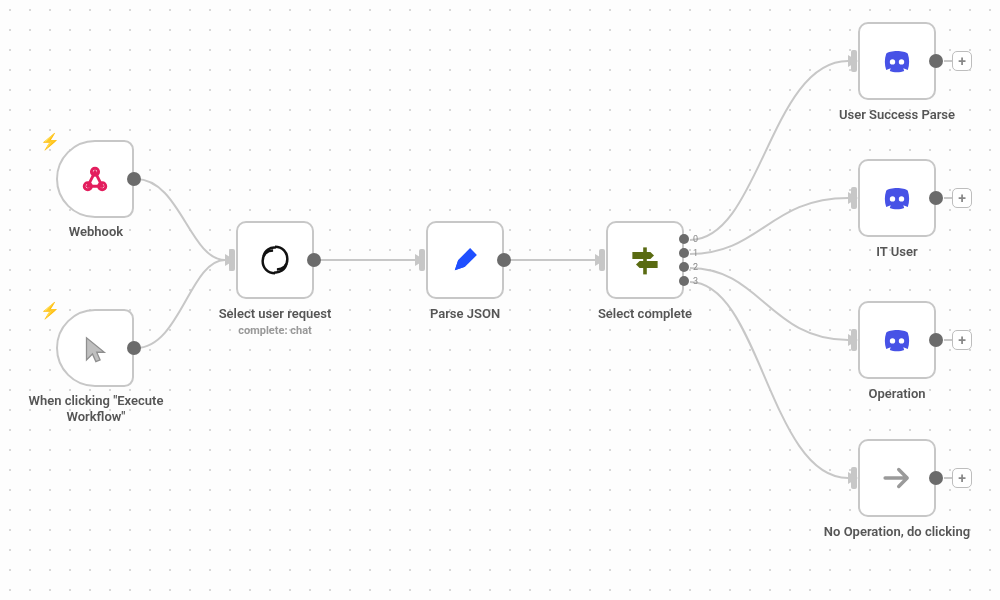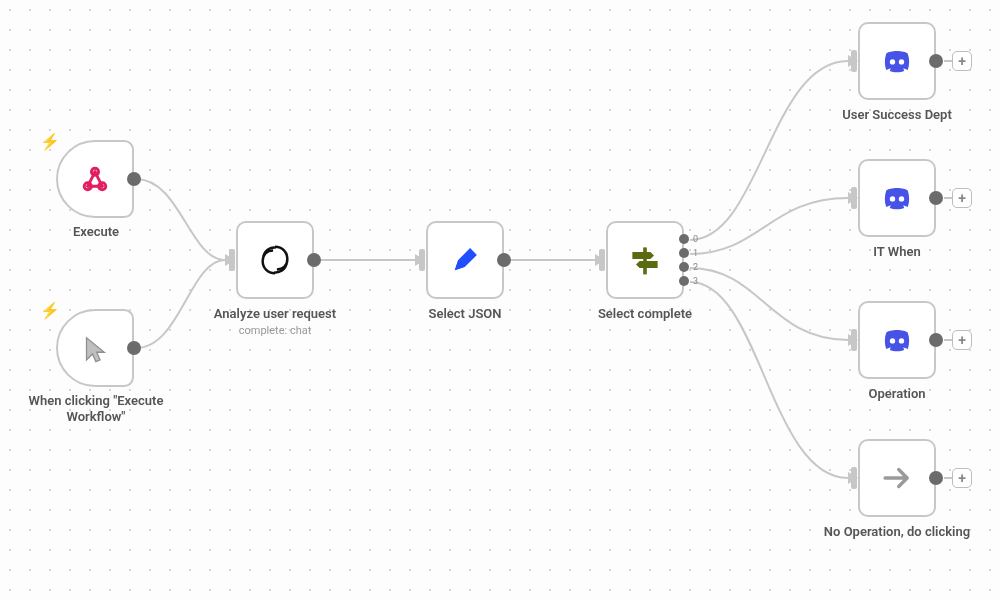--- a/index.html
+++ b/index.html
@@ -33,21 +33,21 @@
   .label {
     position: absolute;
     width: 160px;
     text-align: center;
     font-size: 13px;
     font-weight: 600;
     color: #555;
     line-height: 1.25;
   }
   .sublabel {
-    font-weight: 400;
+    font-weight: 700;
     font-size: 11px;
     color: #999;
   }
   .bolt {
     position: absolute;
     left: -18px;
     top: -10px;
     font-size: 16px;
     color: #ff5a5a;
   }
@@ -117,21 +117,21 @@
           <circle cx="28" cy="28" r="4"></circle>
           <circle cx="20" cy="12" r="4"></circle>
           <path d="M20 12 L12 28"></path>
           <path d="M20 12 L28 28"></path>
           <path d="M12 28 L28 28"></path>
         </g>
       </svg>
   </span>
   <div class="port out"></div>
 </div>
-<div class="label" style="left:16px; top:224px">Execute</div>
+<div class="label" style="left:16px; top:224px">Webhook</div>
 
 <div class="node trigger" style="left:56px; top:309px">
   <span class="bolt">⚡</span>
   <span class="icon">
     <svg viewBox="0 0 40 40" width="34" height="34">
         <path d="M10 8 L10 34 L17 27 L21 36 L26 34 L22 25 L31 25 Z" fill="#bfbfbf" stroke="#8f8f8f" stroke-width="1.5"></path>
       </svg>
   </span>
   <div class="port out"></div>
 </div>
@@ -145,35 +145,35 @@
           <path d="M20 6 c8 0 13 6 13 13 0 3 -1 6 -3 8 -2 2 -5 3 -8 3"></path>
           <path d="M20 34 c-8 0 -13 -6 -13 -13 0 -3 1 -6 3 -8 2 -2 5 -3 8 -3"></path>
           <path d="M8 16 c1 -6 7 -10 13 -9"></path>
           <path d="M32 24 c-1 6 -7 10 -13 9"></path>
         </g>
       </svg>
   </span>
   <div class="port out"></div>
 </div>
 <div class="label" style="left:195px; top:306px">
-  <span>Analyze user request</span><br>
+  <span>Select user request</span><br>
   <span class="sublabel">complete: chat</span>
 </div>
 
 <div class="node" style="left:426px; top:221px">
   <div class="port in"></div>
   <span class="icon">
     <svg viewBox="0 0 40 40" width="34" height="34">
         <path d="M8 32 L12 20 L26 6 L34 14 L20 28 Z" fill="#1f4fff"></path>
         <path d="M8 32 L12 20 L20 28 Z" fill="#1f4fff"></path>
       </svg>
   </span>
   <div class="port out"></div>
 </div>
-<div class="label" style="left:385px; top:306px">Select JSON</div>
+<div class="label" style="left:385px; top:306px">Parse JSON</div>
 
 <div class="node" style="left:606px; top:221px">
   <div class="port in"></div>
   <span class="icon">
     <svg viewBox="0 0 40 40" width="36" height="36">
         <g fill="#5a6b12">
           <rect x="18" y="6" width="4" height="30"></rect>
           <path d="M6 11 L26 11 L30 15 L26 19 L6 19 Z"></path>
           <path d="M34 21 L14 21 L10 25 L14 29 L34 29 Z"></path>
         </g>
@@ -195,35 +195,35 @@
   <span class="icon">
     <svg viewBox="0 0 40 40" width="36" height="36">
         <path d="M8 12 C12 8 28 8 32 12 C34 18 34 24 32 30 L27 28 L28 31 C24 33 16 33 12 31 L13 28 L8 30 C6 24 6 18 8 12 Z" fill="#4752e6"></path>
         <circle cx="15" cy="21" r="3" fill="#fff"></circle>
         <circle cx="25" cy="21" r="3" fill="#fff"></circle>
       </svg>
   </span>
   <div class="port out"></div>
   <div class="addbtn">+</div>
 </div>
-<div class="label" style="left:817px; top:107px">User Success Dept</div>
+<div class="label" style="left:817px; top:107px">User Success Parse</div>
 
 <div class="node" style="left:858px; top:159px">
   <div class="port in"></div>
   <span class="icon">
     <svg viewBox="0 0 40 40" width="36" height="36">
         <path d="M8 12 C12 8 28 8 32 12 C34 18 34 24 32 30 L27 28 L28 31 C24 33 16 33 12 31 L13 28 L8 30 C6 24 6 18 8 12 Z" fill="#4752e6"></path>
         <circle cx="15" cy="21" r="3" fill="#fff"></circle>
         <circle cx="25" cy="21" r="3" fill="#fff"></circle>
       </svg>
   </span>
   <div class="port out"></div>
   <div class="addbtn">+</div>
 </div>
-<div class="label" style="left:817px; top:244px">IT When</div>
+<div class="label" style="left:817px; top:244px">IT User</div>
 
 <div class="node" style="left:858px; top:301px">
   <div class="port in"></div>
   <span class="icon">
     <svg viewBox="0 0 40 40" width="36" height="36">
         <path d="M8 12 C12 8 28 8 32 12 C34 18 34 24 32 30 L27 28 L28 31 C24 33 16 33 12 31 L13 28 L8 30 C6 24 6 18 8 12 Z" fill="#4752e6"></path>
         <circle cx="15" cy="21" r="3" fill="#fff"></circle>
         <circle cx="25" cy="21" r="3" fill="#fff"></circle>
       </svg>
   </span>

